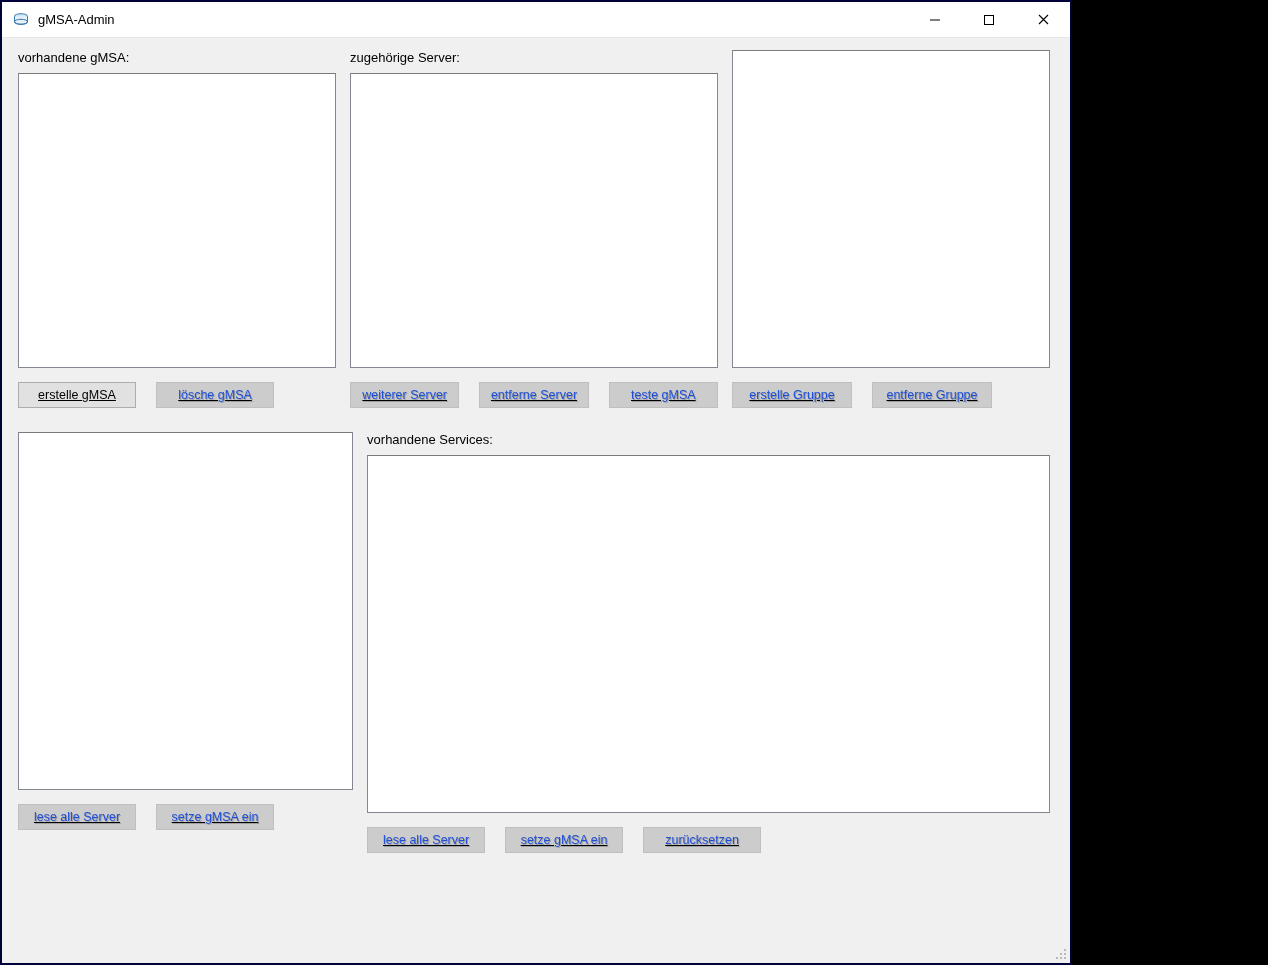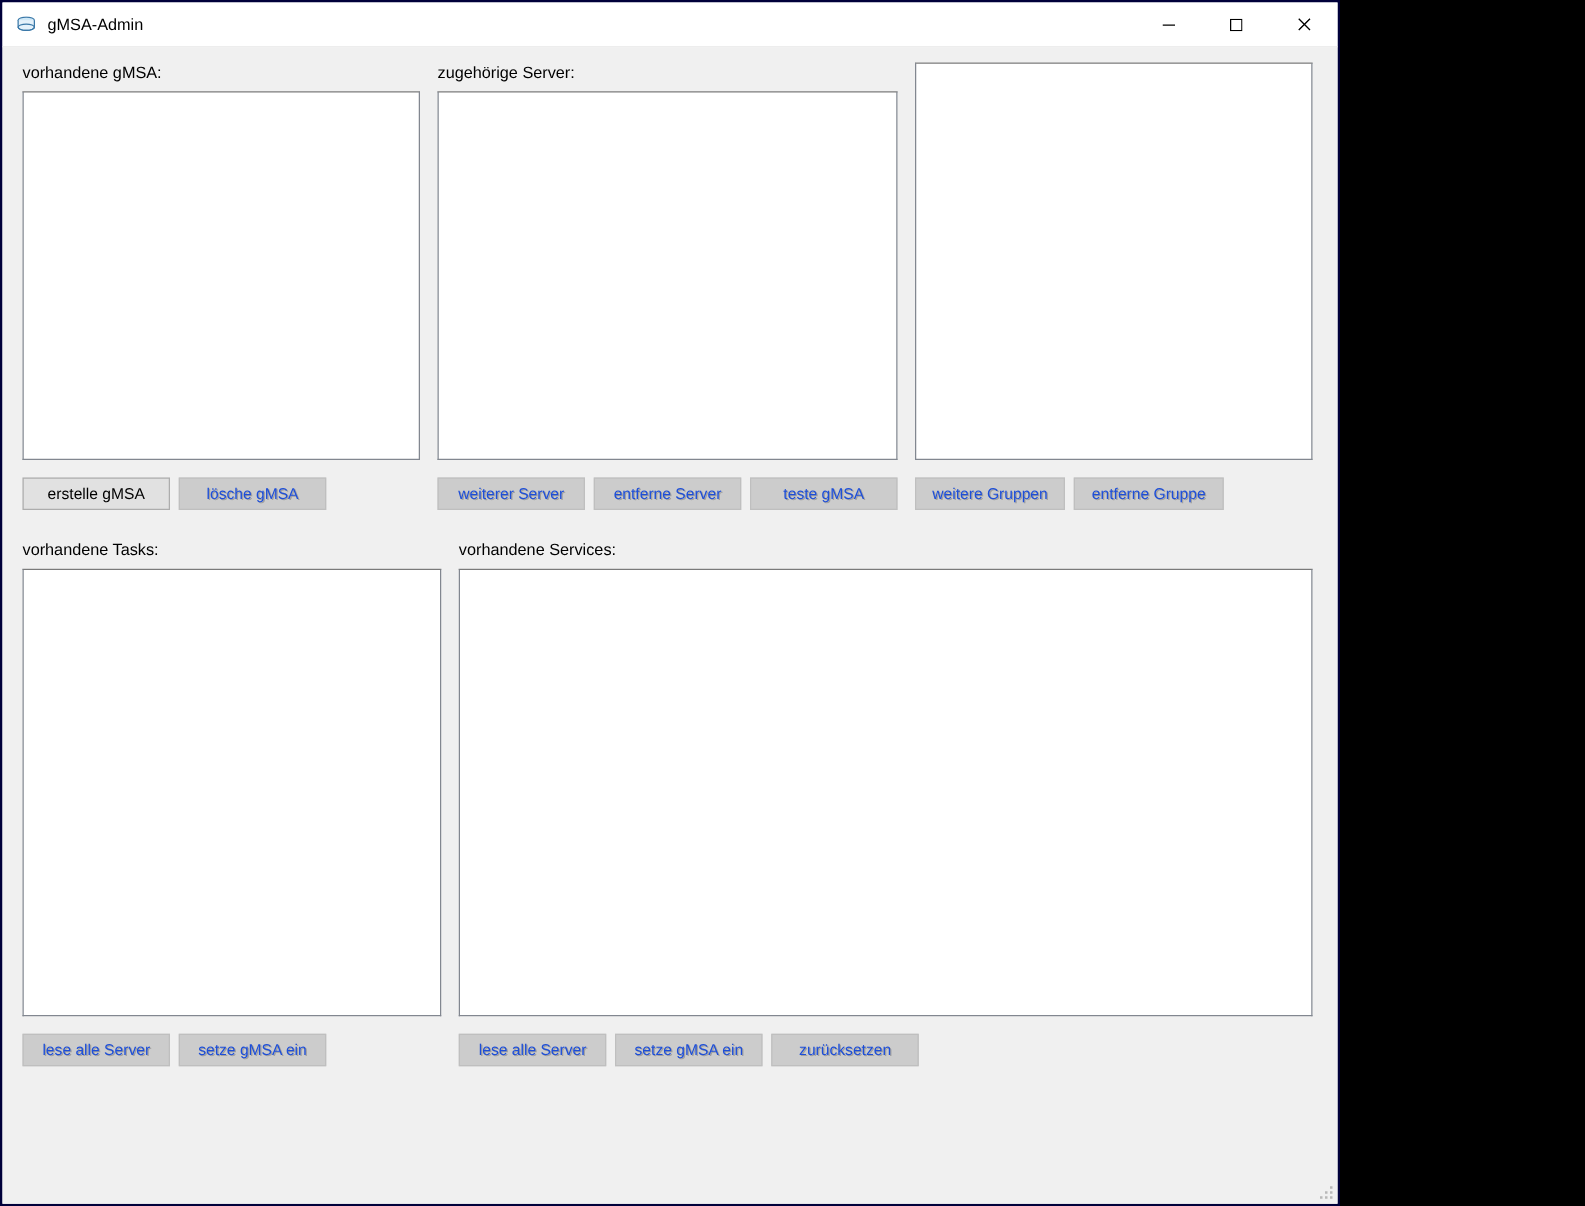--- a/index.html
+++ b/index.html
@@ -66,22 +66,23 @@
     margin-bottom: 8px;
     white-space: nowrap;
   }
   .listbox {
     background: #fff;
     border: 1px solid #828790;
     border-top-color: #7a7a7a;
   }
   .btnrow {
     display: flex;
-    gap: 7px;
+    gap: 20px;
     margin-top: 14px;
+    text-decoration: underline;
   }
   .btn {
     height: 26px;
     border: 1px solid #adadad;
     background: #e1e1e1;
     font-size: 12.5px;
     font-family: inherit;
     color: #000;
     padding: 0 8px;
     cursor: default;
@@ -165,31 +166,30 @@
           <div class="btnrow">
             <button class="btn wide disabled">weiterer Server</button>
             <button class="btn wide disabled">entferne Server</button>
             <button class="btn wide disabled">teste gMSA</button>
           </div>
         </div>
 
         <div class="col col-groups panel-top">
           <div class="listbox"></div>
           <div class="btnrow">
-            <button class="btn wide2 disabled">weitere Gruppen</button>
+            <button class="btn wide2 disabled">erstelle Gruppe</button>
             <button class="btn wide2 disabled">entferne Gruppe</button>
           </div>
         </div>
 
       </div>
 
       <div class="row row2">
 
         <div class="col col-tasks panel-bot">
-          <div class="label">vorhandene Tasks:</div>
           <div class="listbox"></div>
           <div class="btnrow">
             <button class="btn wide disabled">lese alle Server</button>
             <button class="btn wide disabled">setze gMSA ein</button>
           </div>
         </div>
 
         <div class="col col-services panel-bot">
           <div class="label">vorhandene Services:</div>
           <div class="listbox"></div>

